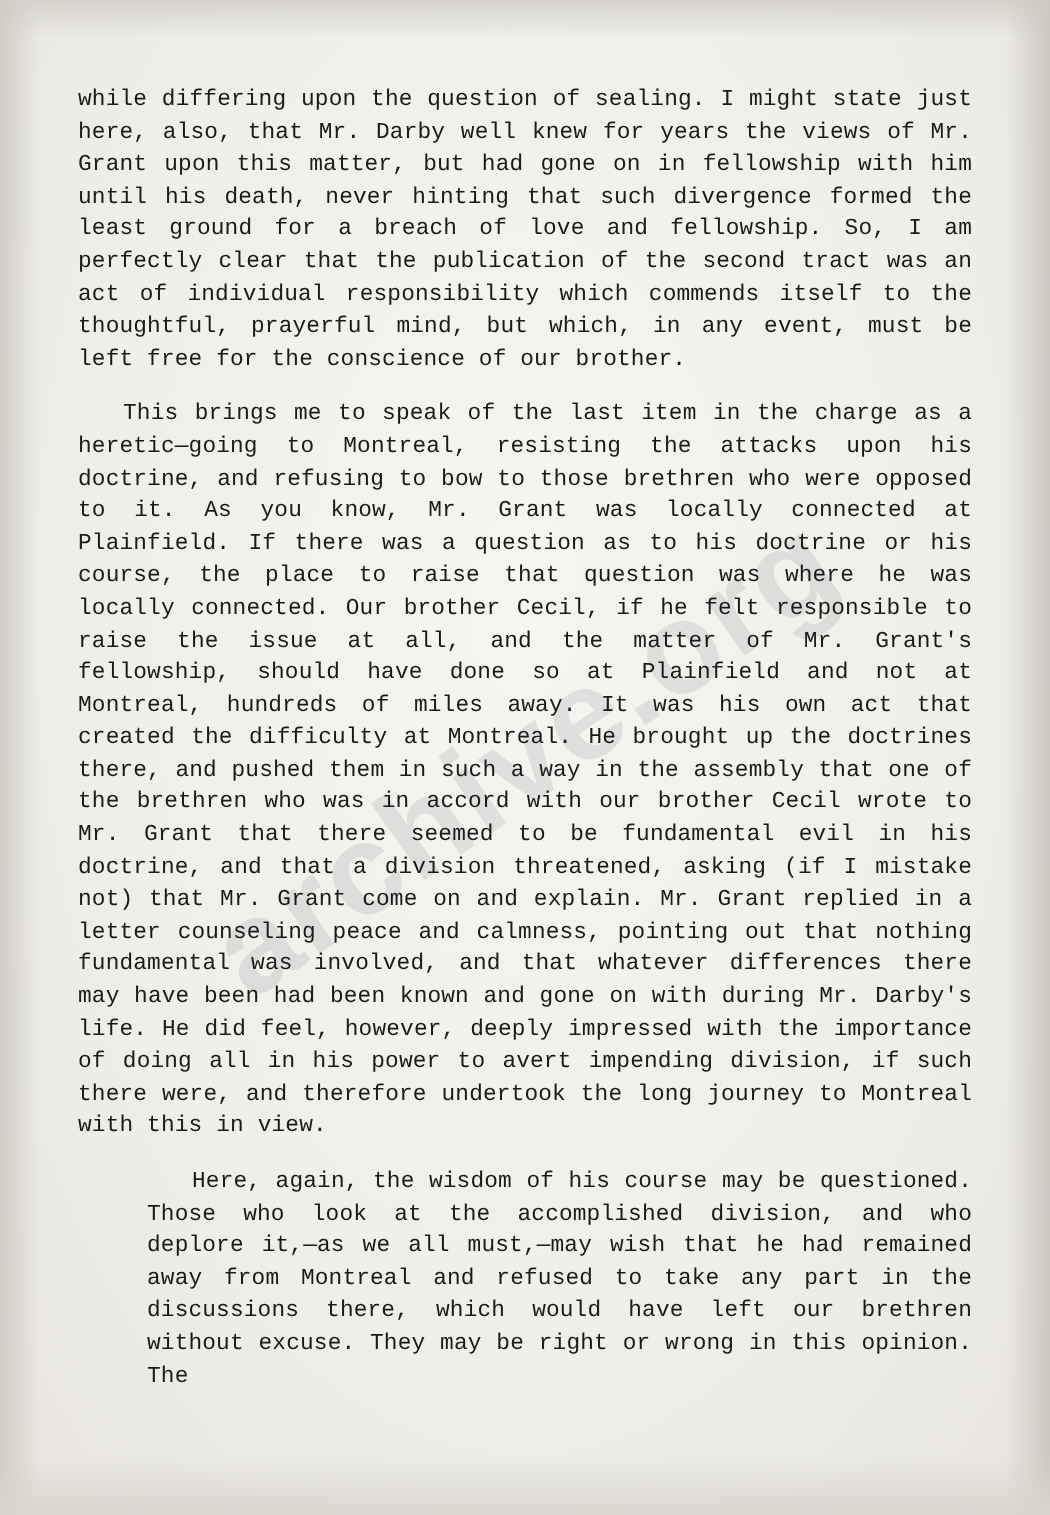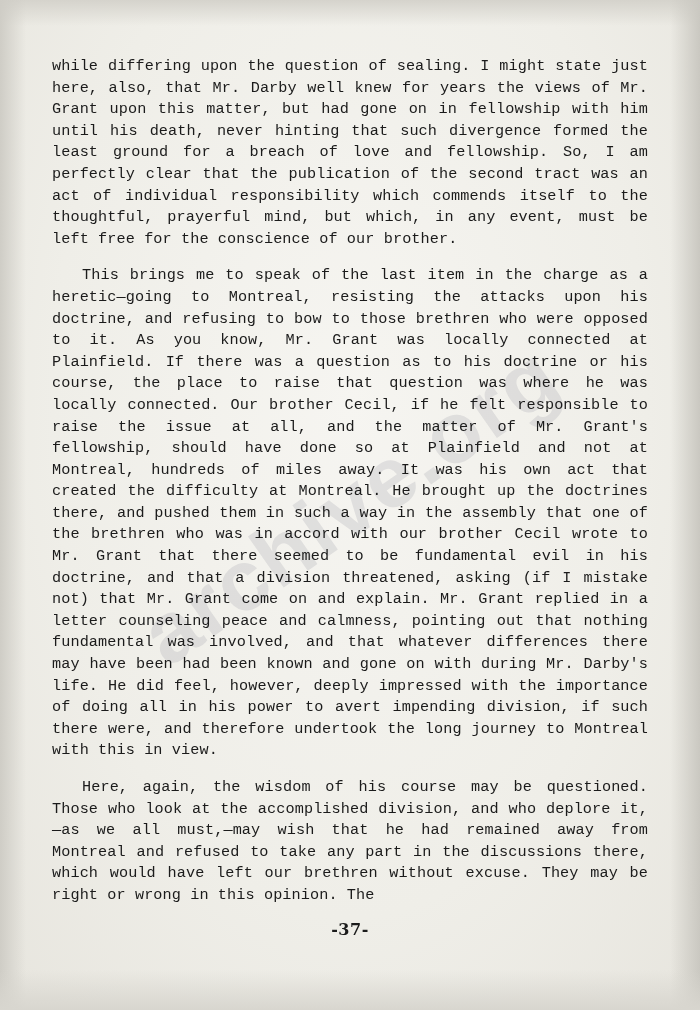--- a/index.html
+++ b/index.html
@@ -79,20 +79,21 @@
     color: #1b1b1b;
     text-align: justify;
     text-indent: 0;
     letter-spacing: 0.1px;
   }
   p.para.indent {
     text-indent: 30px;
   }
   p.para.last {
     margin-bottom: 0;
+    margin-left: 46px;
   }
 
   .page-number {
     position: absolute;
     left: 0;
     right: 0;
     top: 920px;
     text-align: center;
     font-family: "DejaVu Serif", "Liberation Serif", serif;
     font-size: 16px;
@@ -112,15 +113,14 @@
   <div class="edge-bottom"></div>
 
   <div class="watermark">archive.org</div>
 
   <div class="text-block">
     <p class="para">while differing upon the question of sealing. I might state just here, also, that Mr. Darby well knew for years the views of Mr. Grant upon this matter, but had gone on in fellowship with him until his death, never hinting that such divergence formed the least ground for a breach of love and fellowship. So, I am perfectly clear that the publication of the second tract was an act of individual responsibility which commends itself to the thoughtful, prayerful mind, but which, in any event, must be left free for the conscience of our brother.</p>
     <p class="para indent">This brings me to speak of the last item in the charge as a heretic—going to Montreal, resisting the attacks upon his doctrine, and refusing to bow to those brethren who were opposed to it. As you know, Mr. Grant was locally connected at Plainfield. If there was a question as to his doctrine or his course, the place to raise that question was where he was locally connected. Our brother Cecil, if he felt responsible to raise the issue at all, and the matter of Mr. Grant's fellowship, should have done so at Plainfield and not at Montreal, hundreds of miles away. It was his own act that created the difficulty at Montreal. He brought up the doctrines there, and pushed them in such a way in the assembly that one of the brethren who was in accord with our brother Cecil wrote to Mr. Grant that there seemed to be fundamental evil in his doctrine, and that a division threatened, asking (if I mistake not) that Mr. Grant come on and explain. Mr. Grant replied in a letter counseling peace and calmness, pointing out that nothing fundamental was involved, and that whatever differences there may have been had been known and gone on with during Mr. Darby's life. He did feel, however, deeply impressed with the importance of doing all in his power to avert impending division, if such there were, and therefore undertook the long journey to Montreal with this in view.</p>
     <p class="para indent last">Here, again, the wisdom of his course may be questioned. Those who look at the accomplished division, and who deplore it,—as we all must,—may wish that he had remained away from Montreal and refused to take any part in the discussions there, which would have left our brethren without excuse.  They may be right or wrong in this opinion.  The</p>
   </div>
 
-  <div class="page-number">-37-</div>
 
 </div>
 
 </body></html>

